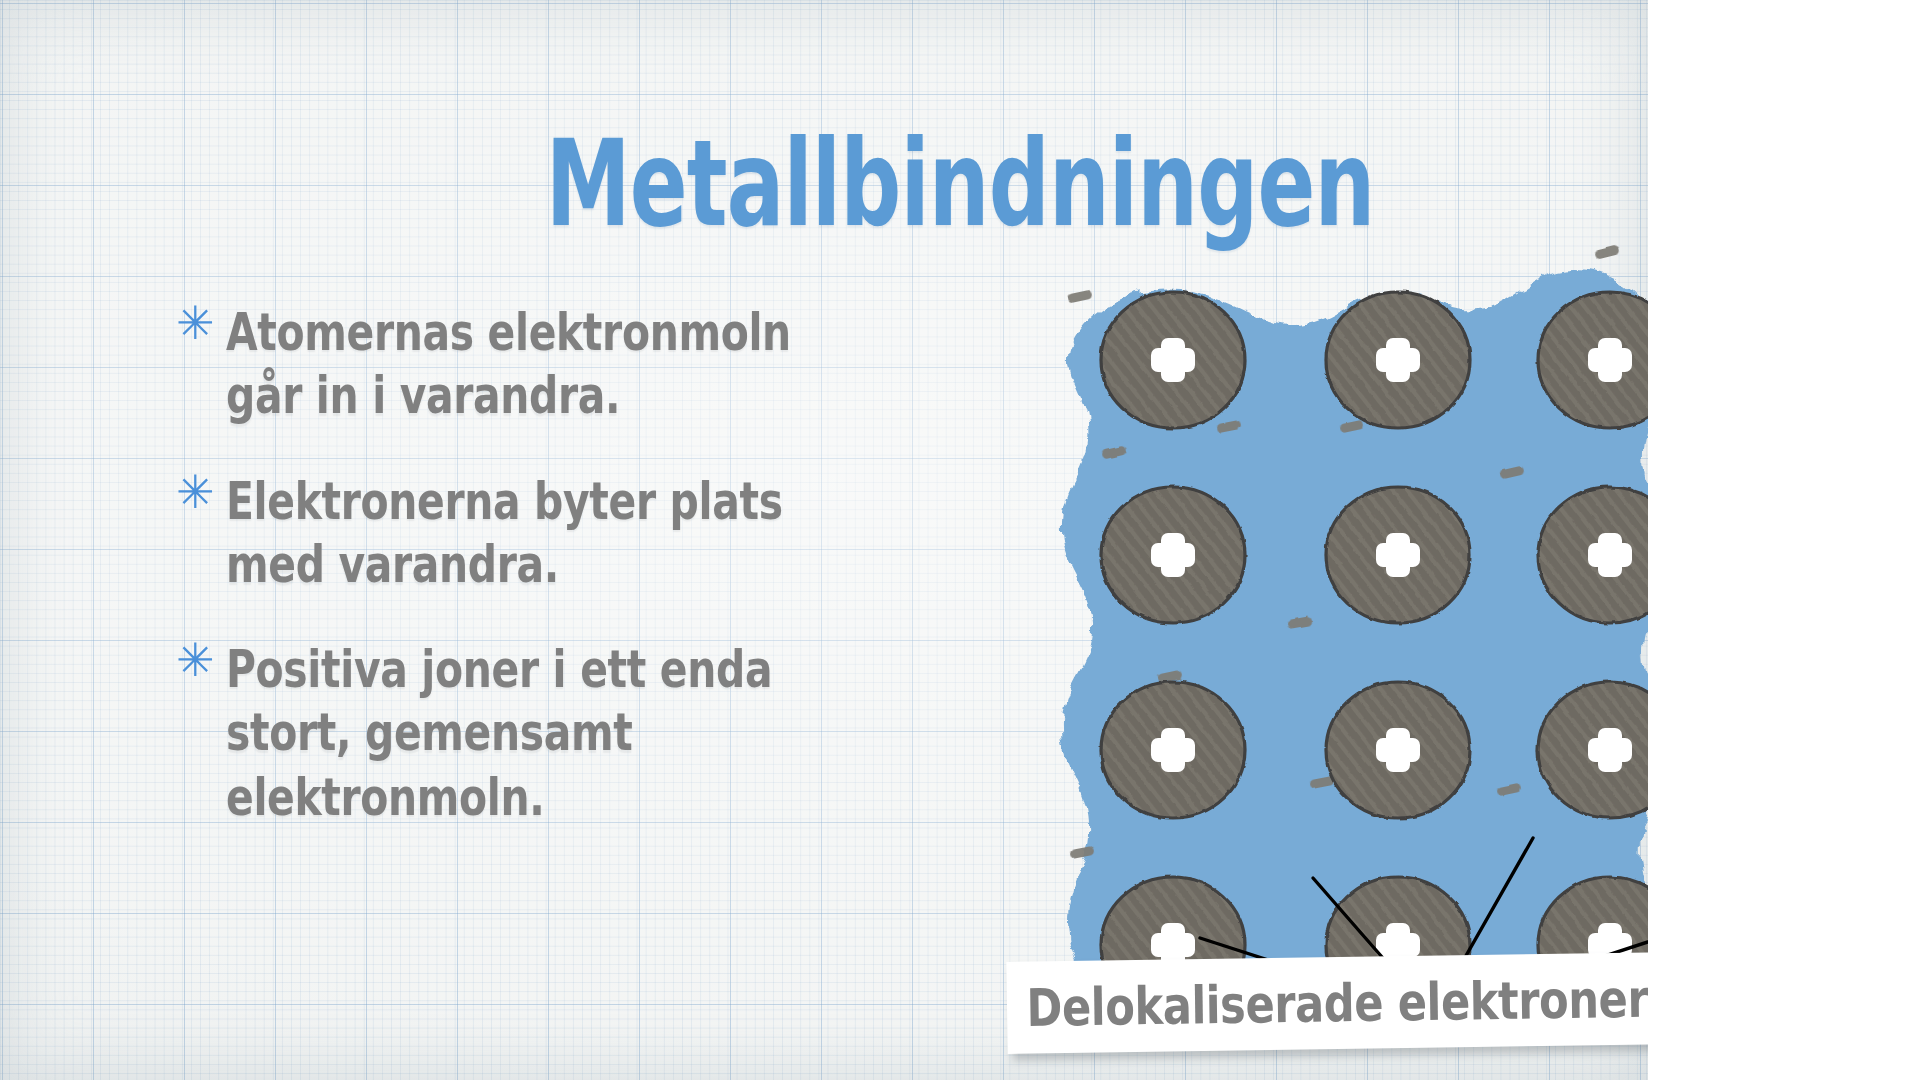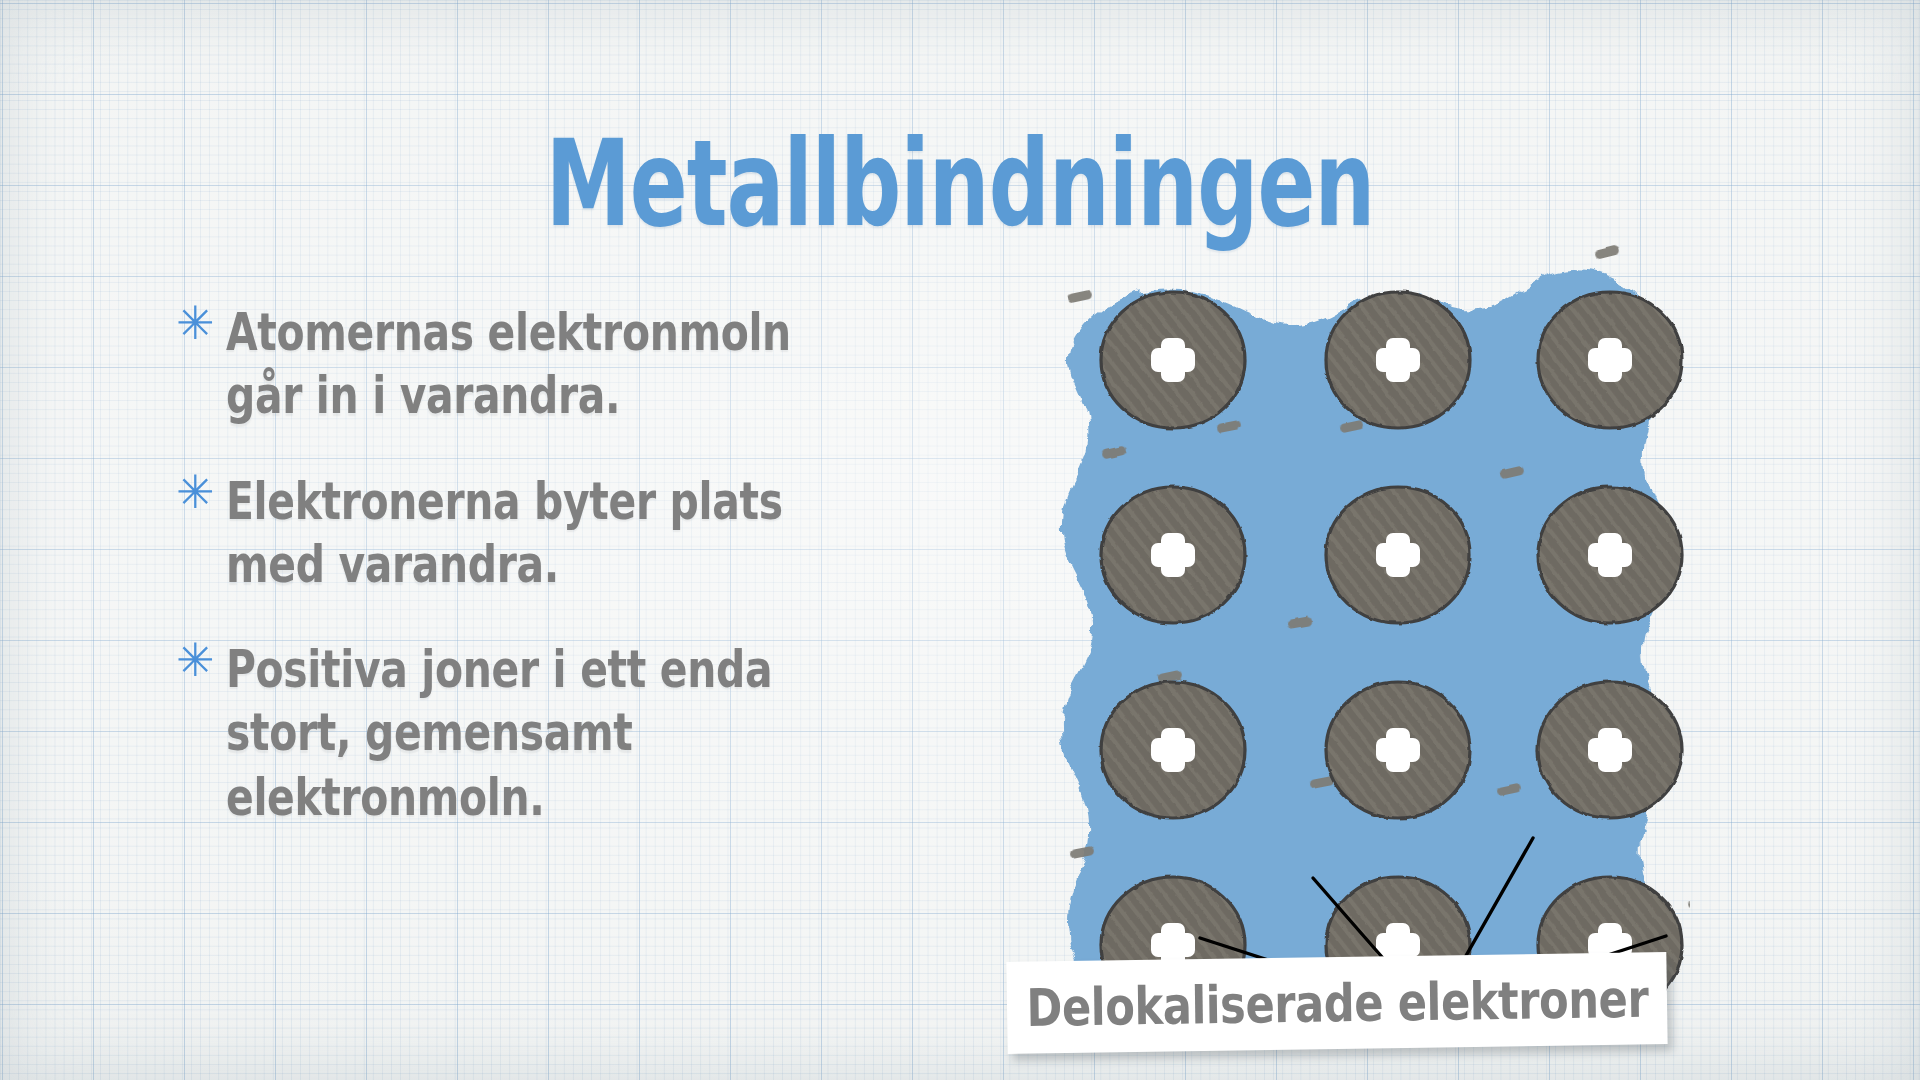--- a/index.html
+++ b/index.html
@@ -7,21 +7,21 @@
     margin: 0;
     padding: 0;
     width: 1920px;
     height: 1080px;
     overflow: hidden;
     font-family: "Liberation Sans", sans-serif;
   }
 
   #slide {
     position: relative;
-    width: 1920px;
+    width: 1648px;
     height: 1080px;
     background-color: #f2f4f3;
     overflow: hidden;
   }
 
   
   #paper-bg {
     position: absolute;
     inset: 0;
     background-color: #f1f3f2;

